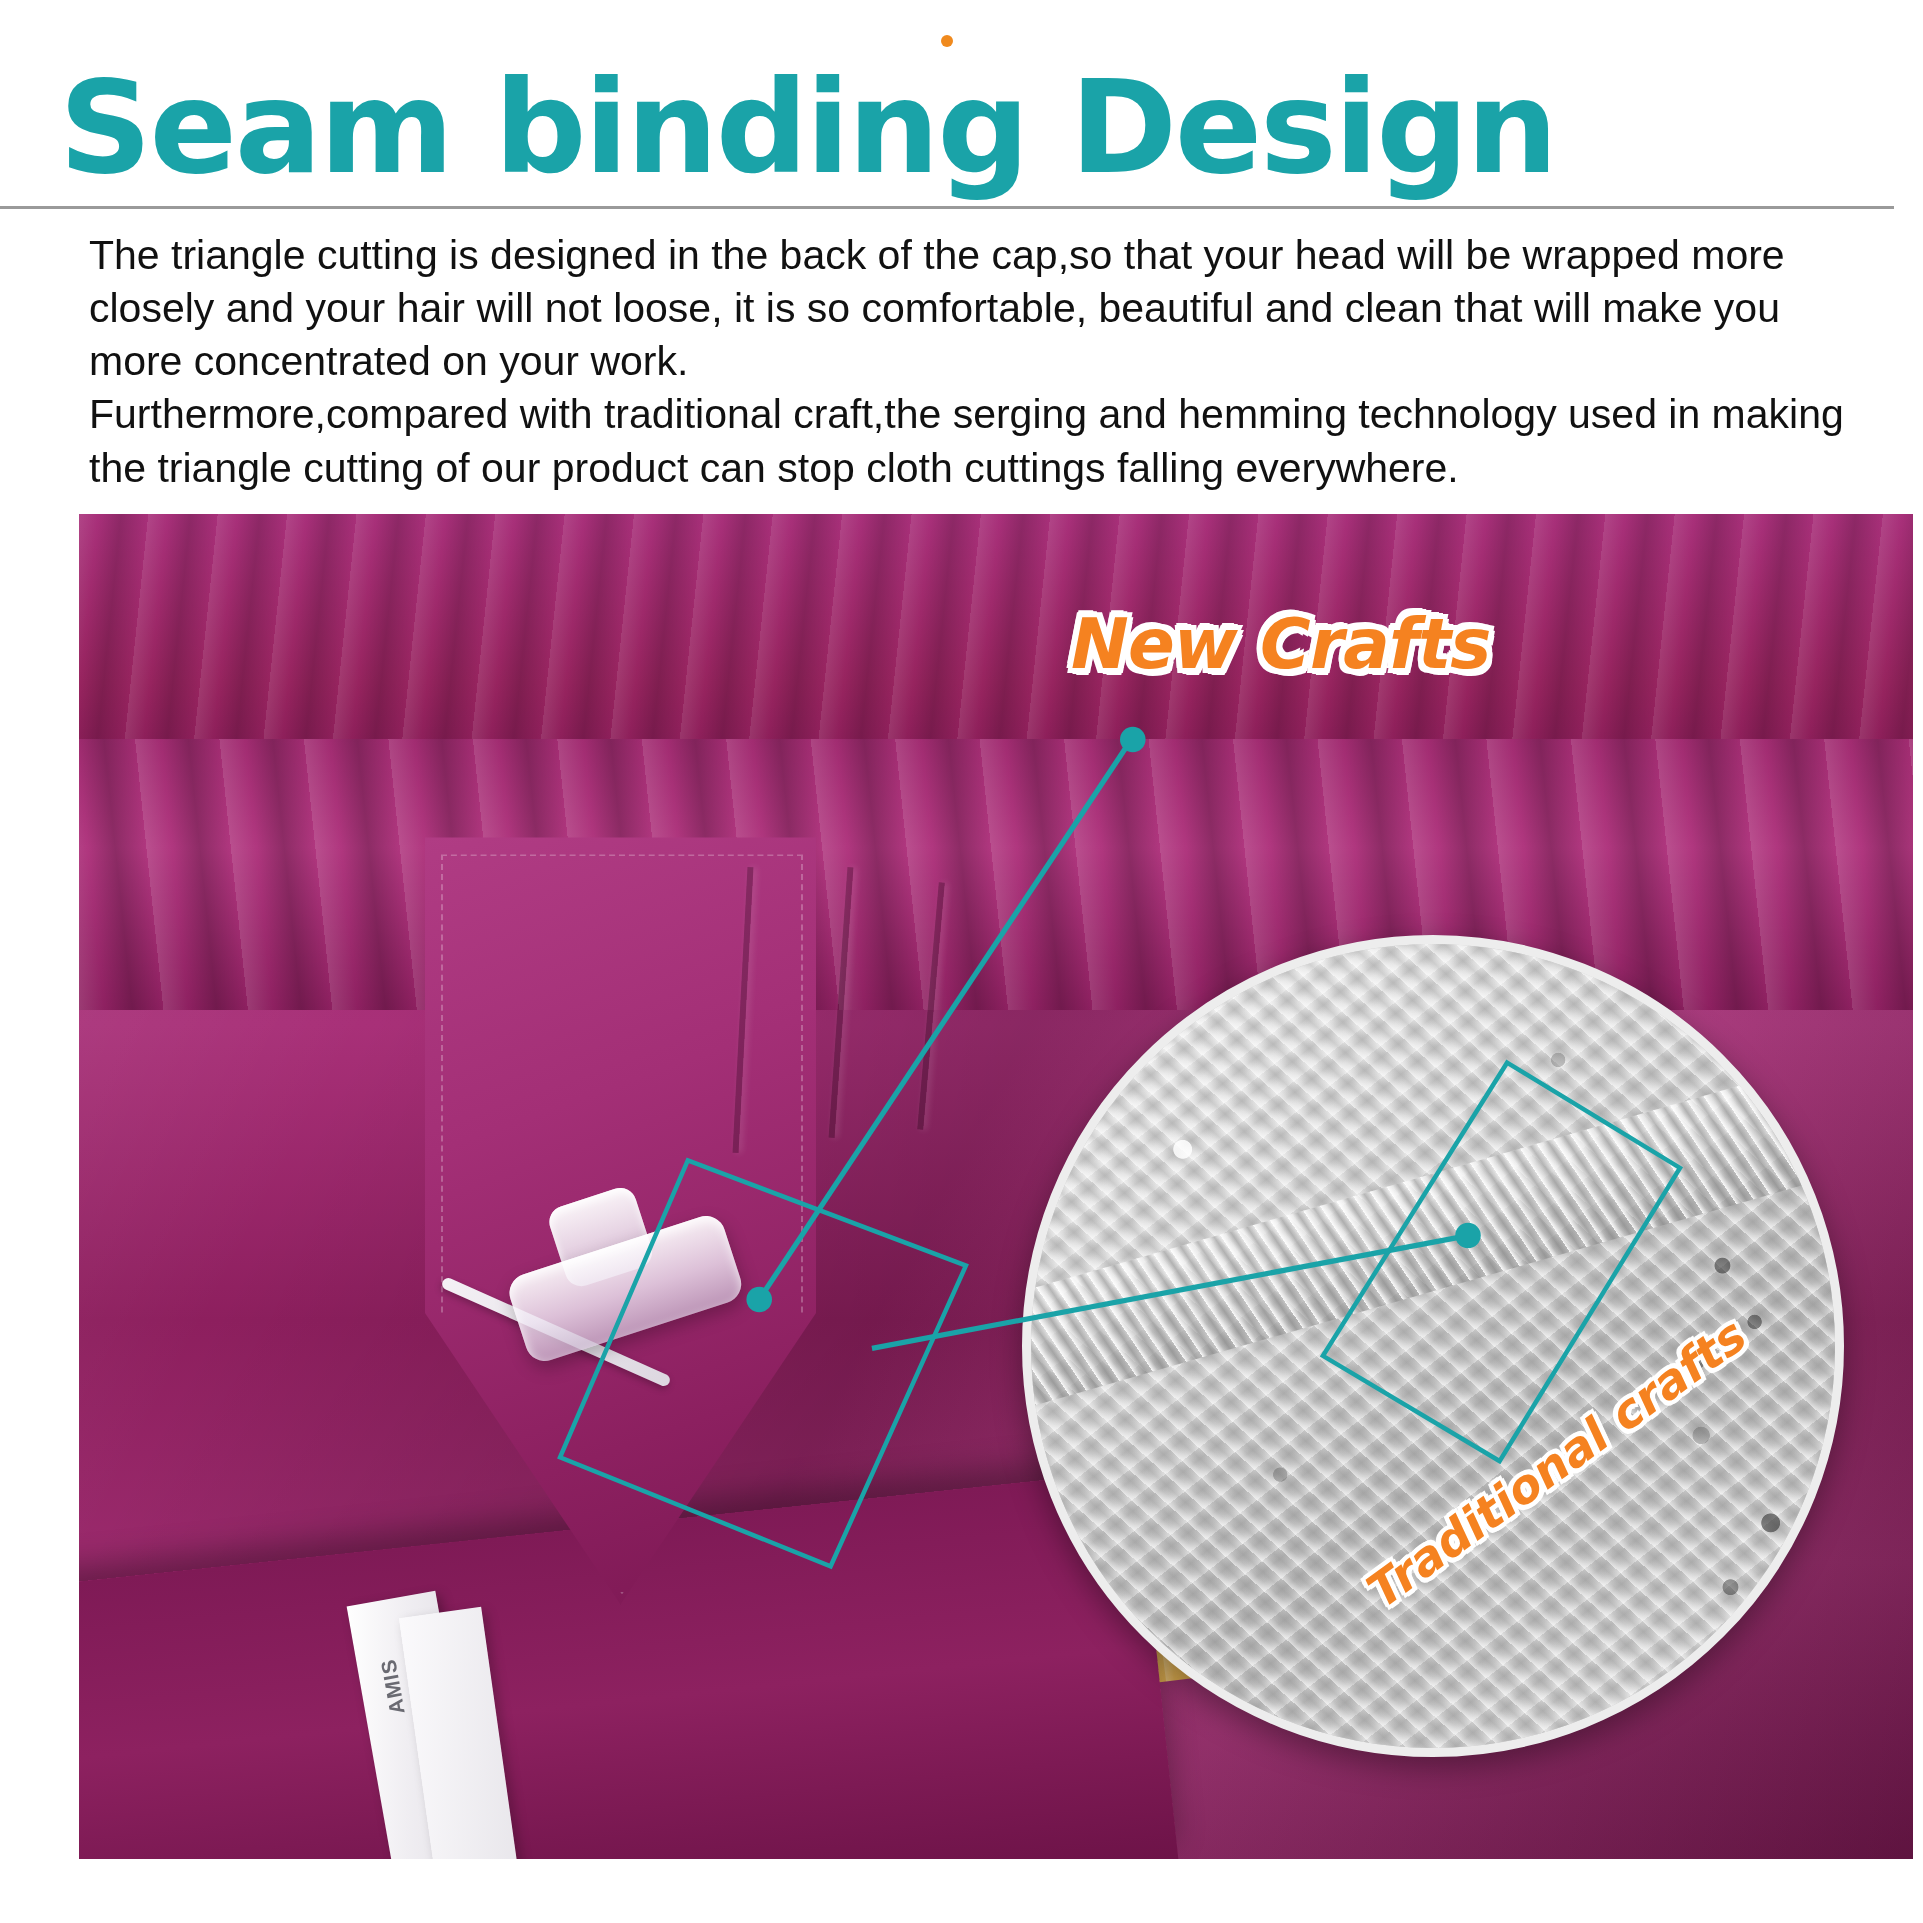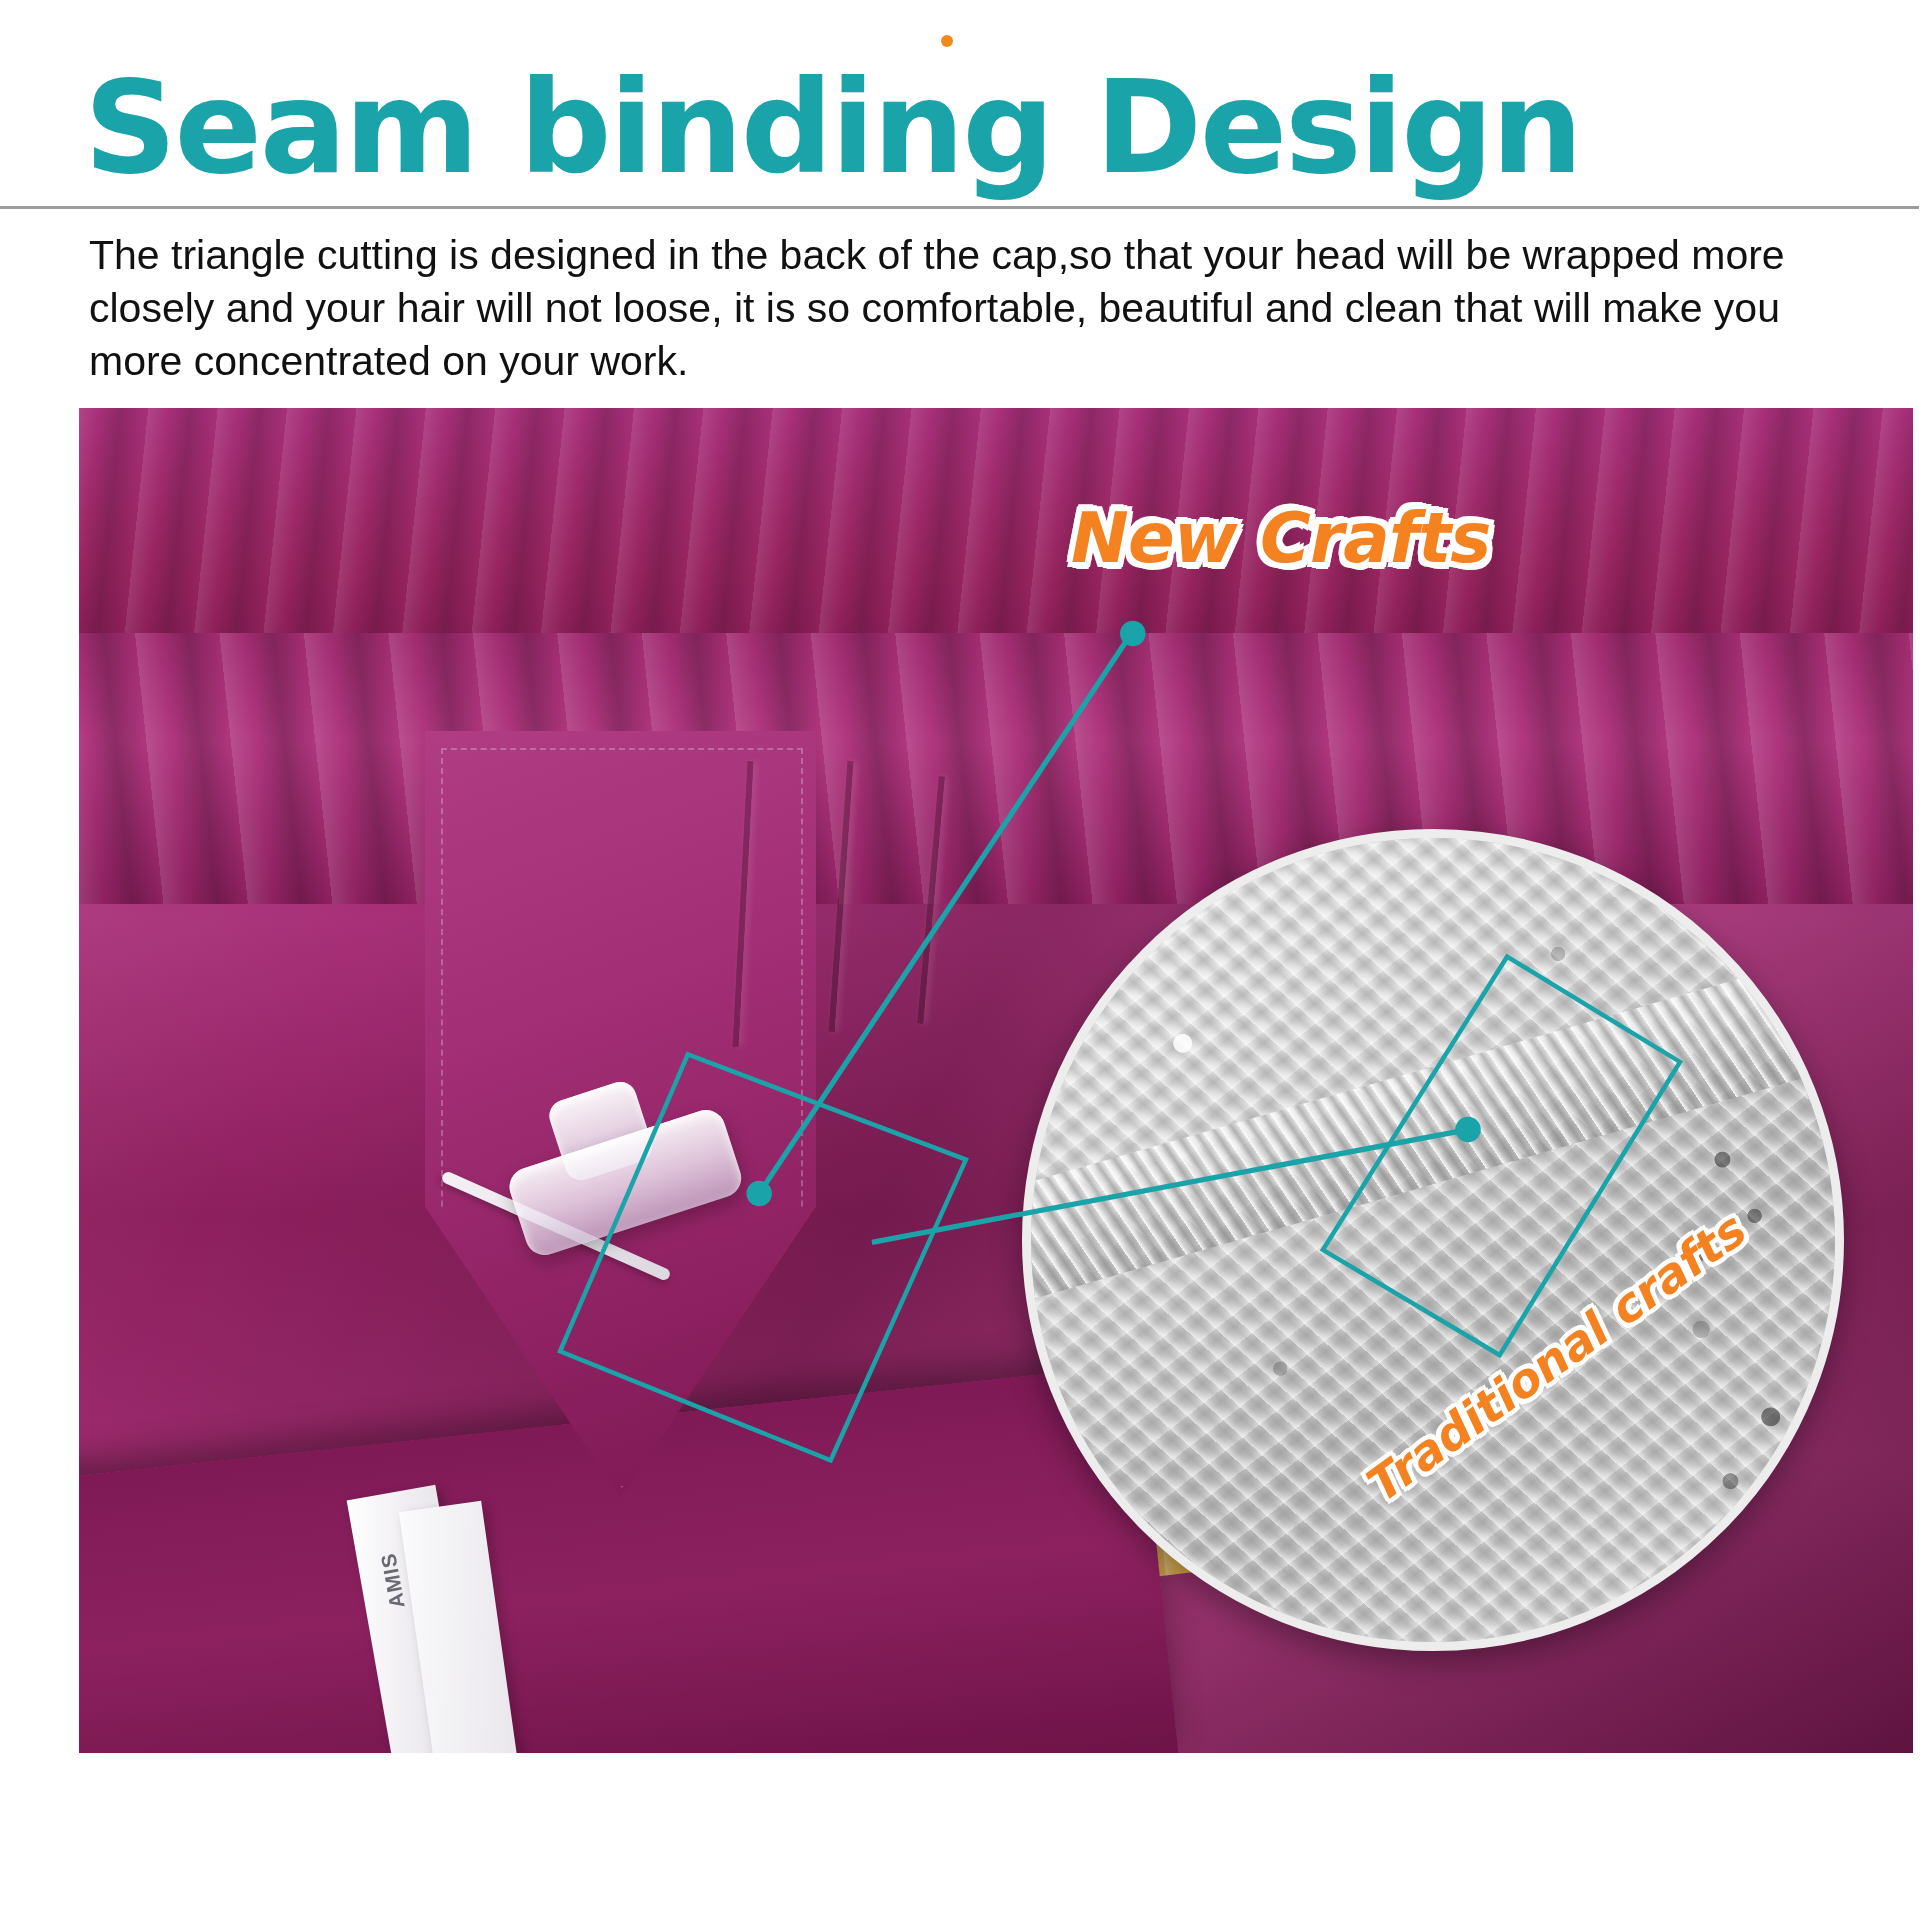--- a/index.html
+++ b/index.html
@@ -36,21 +36,21 @@
   .disclaimer .text {
     font-size: 23px;
     font-weight: bold;
     color: #2b2b2b;
     letter-spacing: -0.2px;
     white-space: nowrap;
   }
 
   
   .headline-wrap {
-    padding-left: 84px;
+    padding-left: 59px;
     margin-top: 16.5px;
   }
   .headline {
     font-size: 129px;
     line-height: 1.0;
     font-weight: bold;
     color: #1aa3a8;
     letter-spacing: -2.3px;
     font-family: "DejaVu Sans", sans-serif;
   }
@@ -326,20 +326,21 @@
   <span class="bullet"></span>
 </div>
 
 <div class="headline-wrap">
   <div class="headline">Seam binding Design</div>
   <div class="rule"></div>
 </div>
 
 <div class="body-copy">
   <p>The triangle cutting is designed in the back of the cap,so that your head will be wrapped more closely and your hair will not loose, it is so comfortable, beautiful and clean that will make you more concentrated on your work.</p>
+  <p>Furthermore,compared with traditional craft,the serging and hemming technology used in making the triangle cutting  of our product can stop cloth cuttings falling everywhere.</p>
 </div>
 
 <div class="photo">
 
   <div class="cloth-base"></div>
   <div class="band-top"></div>
   <div class="band-top2"></div>
   <div class="towel"></div>
   <div class="flap"></div>
 

